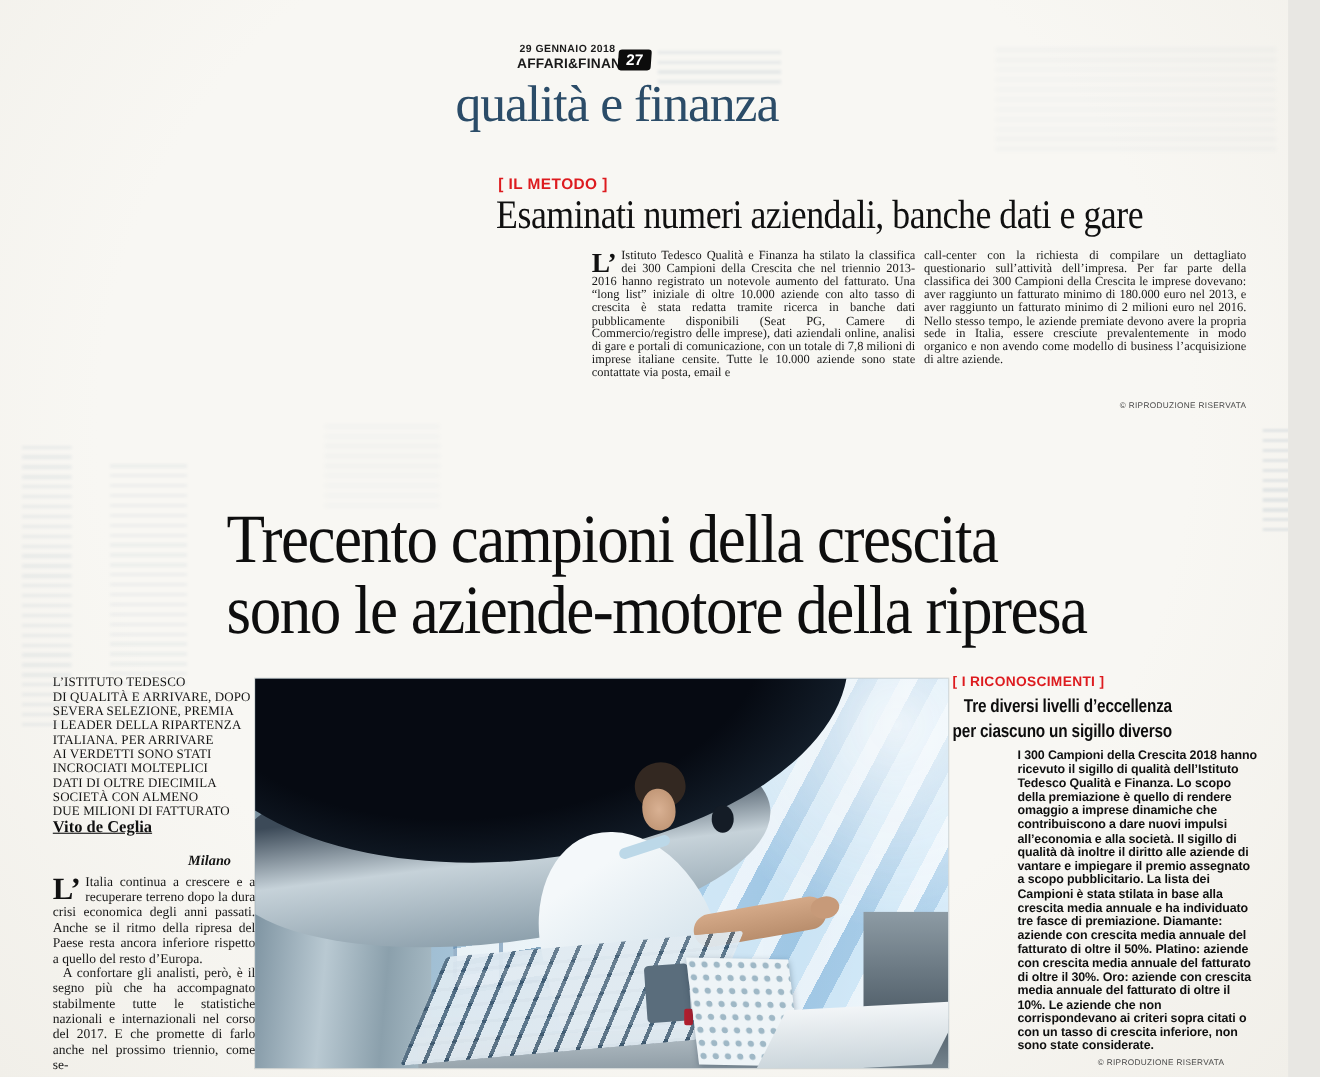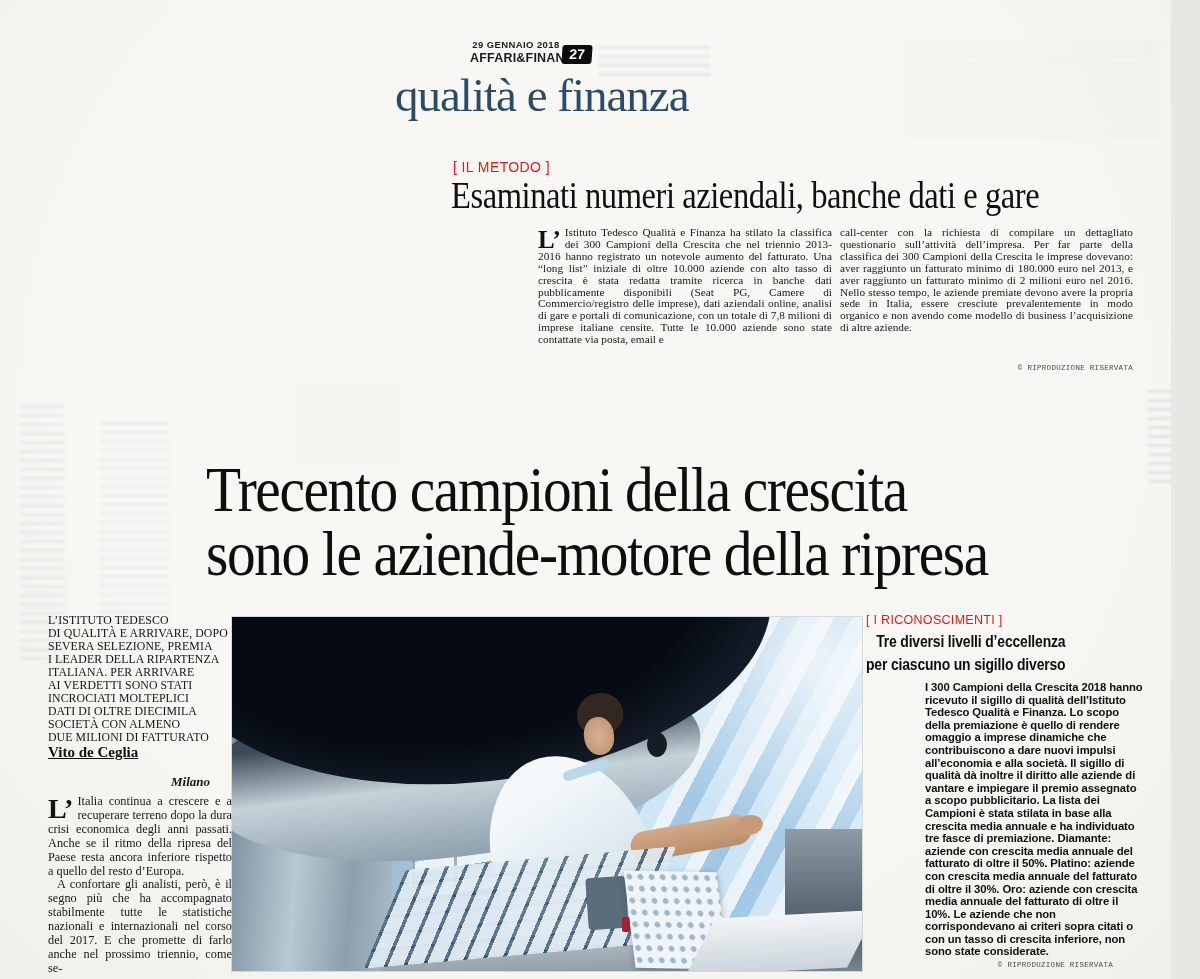--- a/index.html
+++ b/index.html
@@ -27,45 +27,45 @@
     border-radius:3px;transform:skewX(-4deg);}
   
   .dossier-box{position:absolute;left:60px;top:35px;width:336px;height:333px;
     background:
       radial-gradient(circle at 30% 30%, rgba(40,80,70,.25), transparent 55%),
       radial-gradient(circle at 70% 75%, rgba(30,70,60,.2), transparent 50%),
       var(--box_green);
     border-bottom:2px solid #4fb0d2;}
   .dossier-word{position:absolute;right:10px;top:14px;color:#fcfcf8;
     font-size:63px;line-height:63px;letter-spacing:-1px;}
-  .section-title{position:absolute;left:395px;top:70px;color:var(--title_blue);
+  .section-title{position:absolute;left:414px;top:70px;color:var(--title_blue);
     font-size:47px;line-height:50px;letter-spacing:-1px;white-space:nowrap;}
   
   .ghost{position:absolute;pointer-events:none;
     background:repeating-linear-gradient(0deg,#5b7c97 0 3px,transparent 3px 9px);}
   .g1{left:598px;top:46px;width:112px;height:30px;opacity:.12;filter:blur(1.5px);}
   .g2{left:905px;top:42px;width:255px;height:95px;opacity:.05;filter:blur(2px);}
   .g3{left:1148px;top:388px;width:42px;height:95px;opacity:.13;filter:blur(1px);}
   .g4{left:100px;top:420px;width:70px;height:230px;opacity:.07;filter:blur(1.5px);}
   .g5{left:20px;top:400px;width:45px;height:260px;opacity:.09;filter:blur(1.5px);}
   .g6{left:295px;top:383px;width:105px;height:78px;opacity:.05;filter:blur(2px);}
   
-  .kicker{font-family:"Liberation Sans", sans-serif;font-weight:normal;color:var(--accent_red);white-space:nowrap;}
+  .kicker{font-family:"Liberation Sans", sans-serif;font-weight:bold;color:var(--accent_red);white-space:nowrap;}
   .m-kicker{position:absolute;left:453px;top:159px;font-size:14px;letter-spacing:.4px;}
   .m-headline{position:absolute;left:451px;top:176px;white-space:nowrap;}
   .m-headline .sq{display:inline-block;transform:scaleX(.88);transform-origin:0 50%;
     font-size:37px;line-height:40px;letter-spacing:-.5px;color:#101010;}
   .m-col{position:absolute;top:227px;width:294px;font-size:11.3px;line-height:11.9px;
     text-align:justify;color:#181818;}
   .m-col1{left:538px;}
   .m-col2{left:840px;width:293px;}
   .dropcap{float:left;font-weight:bold;color:#111;}
   .dc-m{font-size:25px;line-height:21px;padding:2px 4px 0 0;}
   .m-copy{position:absolute;left:838px;top:364px;width:295px;text-align:right;}
-  .copy{font-family:Liberation Mono, monospace;font-size:7.5px;color:#4a4a4a;letter-spacing:.3px;}
+  .copy{font-family:Liberation Sans, sans-serif;font-size:7.5px;color:#4a4a4a;letter-spacing:.3px;}
   
   .main-head{position:absolute;left:206px;top:458px;font-weight:400;}
   .main-head .line{display:block;white-space:nowrap;transform:scaleX(.91);
     transform-origin:0 50%;font-size:63px;line-height:64px;letter-spacing:-1.5px;color:#0e0e0e;}
   
   .leftcol{position:absolute;left:48px;top:614px;width:184px;}
   .lead{font-size:11.8px;line-height:13px;color:#131313;letter-spacing:.1px;}
   .lead div{white-space:nowrap;}
   .byline{font-size:15px;font-weight:bold;color:#101010;text-decoration:underline;}
   .place{margin-top:13px;text-align:right;padding-right:22px;

